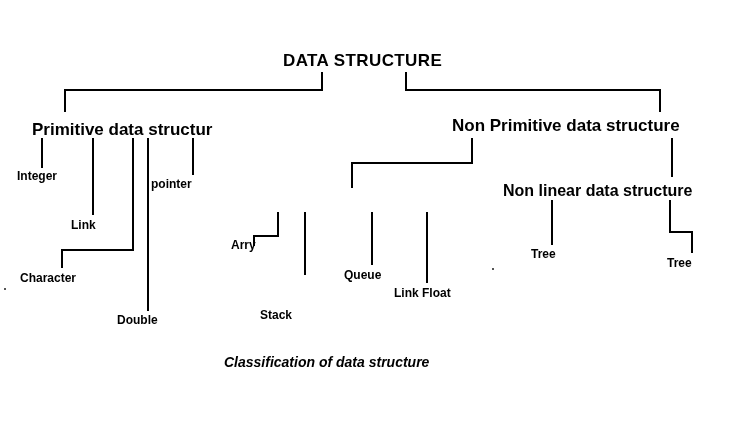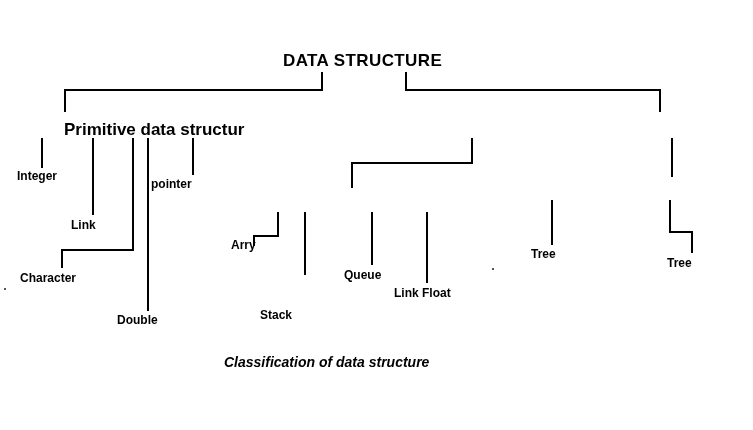--- a/index.html
+++ b/index.html
@@ -26,21 +26,21 @@
   }
   .node {
     position: absolute;
     font-family: "Liberation Sans", sans-serif;
     font-weight: bold;
     color: #000000;
     white-space: nowrap;
     line-height: 1;
   }
   .root-title   { font-size: 17px; letter-spacing: 0.4px; }
-  .branch-title { font-size: 17px; margin-left: 32px; }
+  .branch-title { font-size: 17px; }
   .sub-title    { font-size: 16px; }
   .leaf         { font-size: 12px; }
   .caption      { font-size: 14px; font-style: italic; }
   .artifact {
     position: absolute;
     background: #555555;
     width: 2px;
     height: 2px;
   }
 </style>
@@ -72,22 +72,24 @@
 
       <path d="M 552 200 L 552 245"></path>
       <path d="M 670 200 L 670 232 L 692 232 L 692 253"></path>
     </g>
   </svg>
 
   <div class="node root-title" style="left:283px; top:52px;">DATA STRUCTURE</div>
 
   <div class="node branch-title" style="left:32px; top:121px;">Primitive data structur</div>
 
+  <div class="node branch-title" style="left:452px; top:117px;">Non Primitive data structure</div>
 
 
+  <div class="node sub-title" style="left:503px; top:183px;">Non linear data structure</div>
 
   <div class="node leaf" style="left:17px; top:170px;">Integer</div>
 
   <div class="node leaf" style="left:71px; top:219px;">Link</div>
 
   <div class="node leaf" style="left:20px; top:272px;">Character</div>
 
   <div class="node leaf" style="left:117px; top:314px;">Double</div>
 
   <div class="node leaf" style="left:151px; top:178px;">pointer</div>

